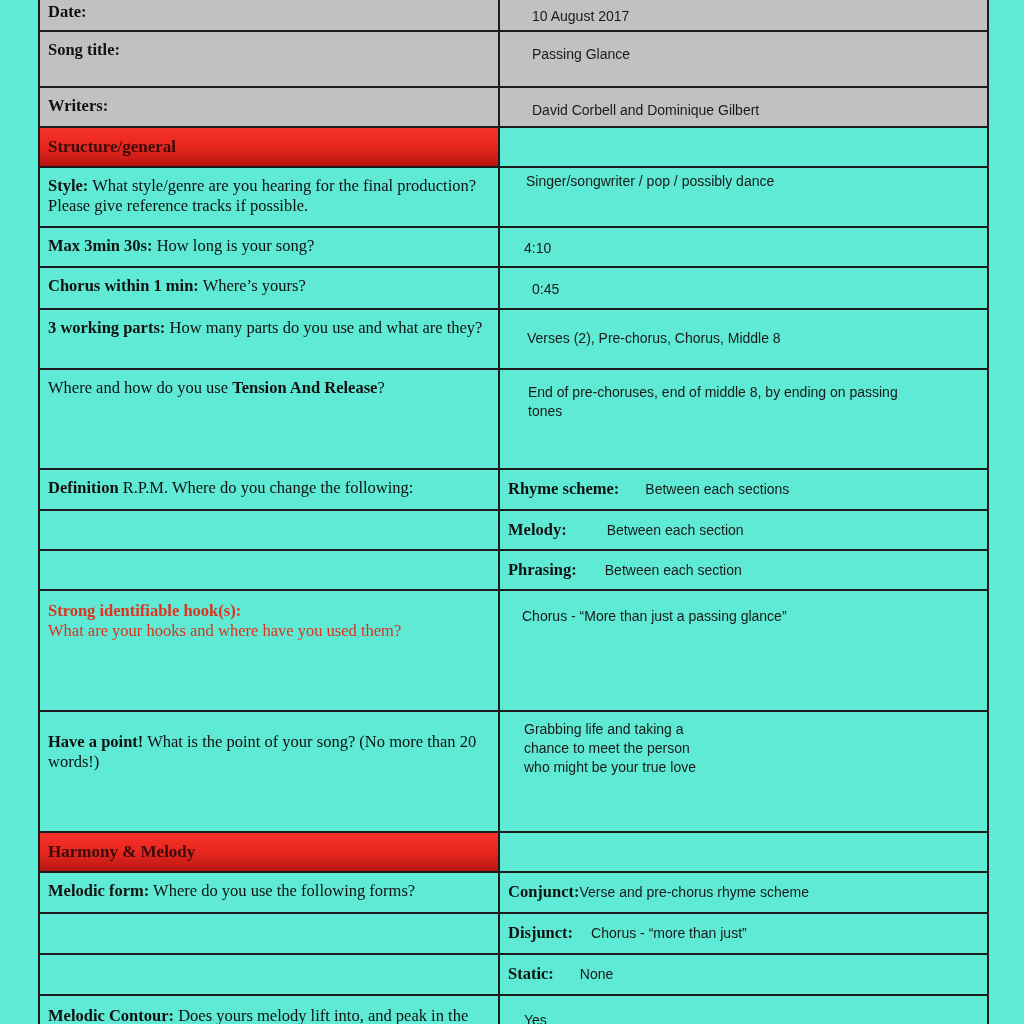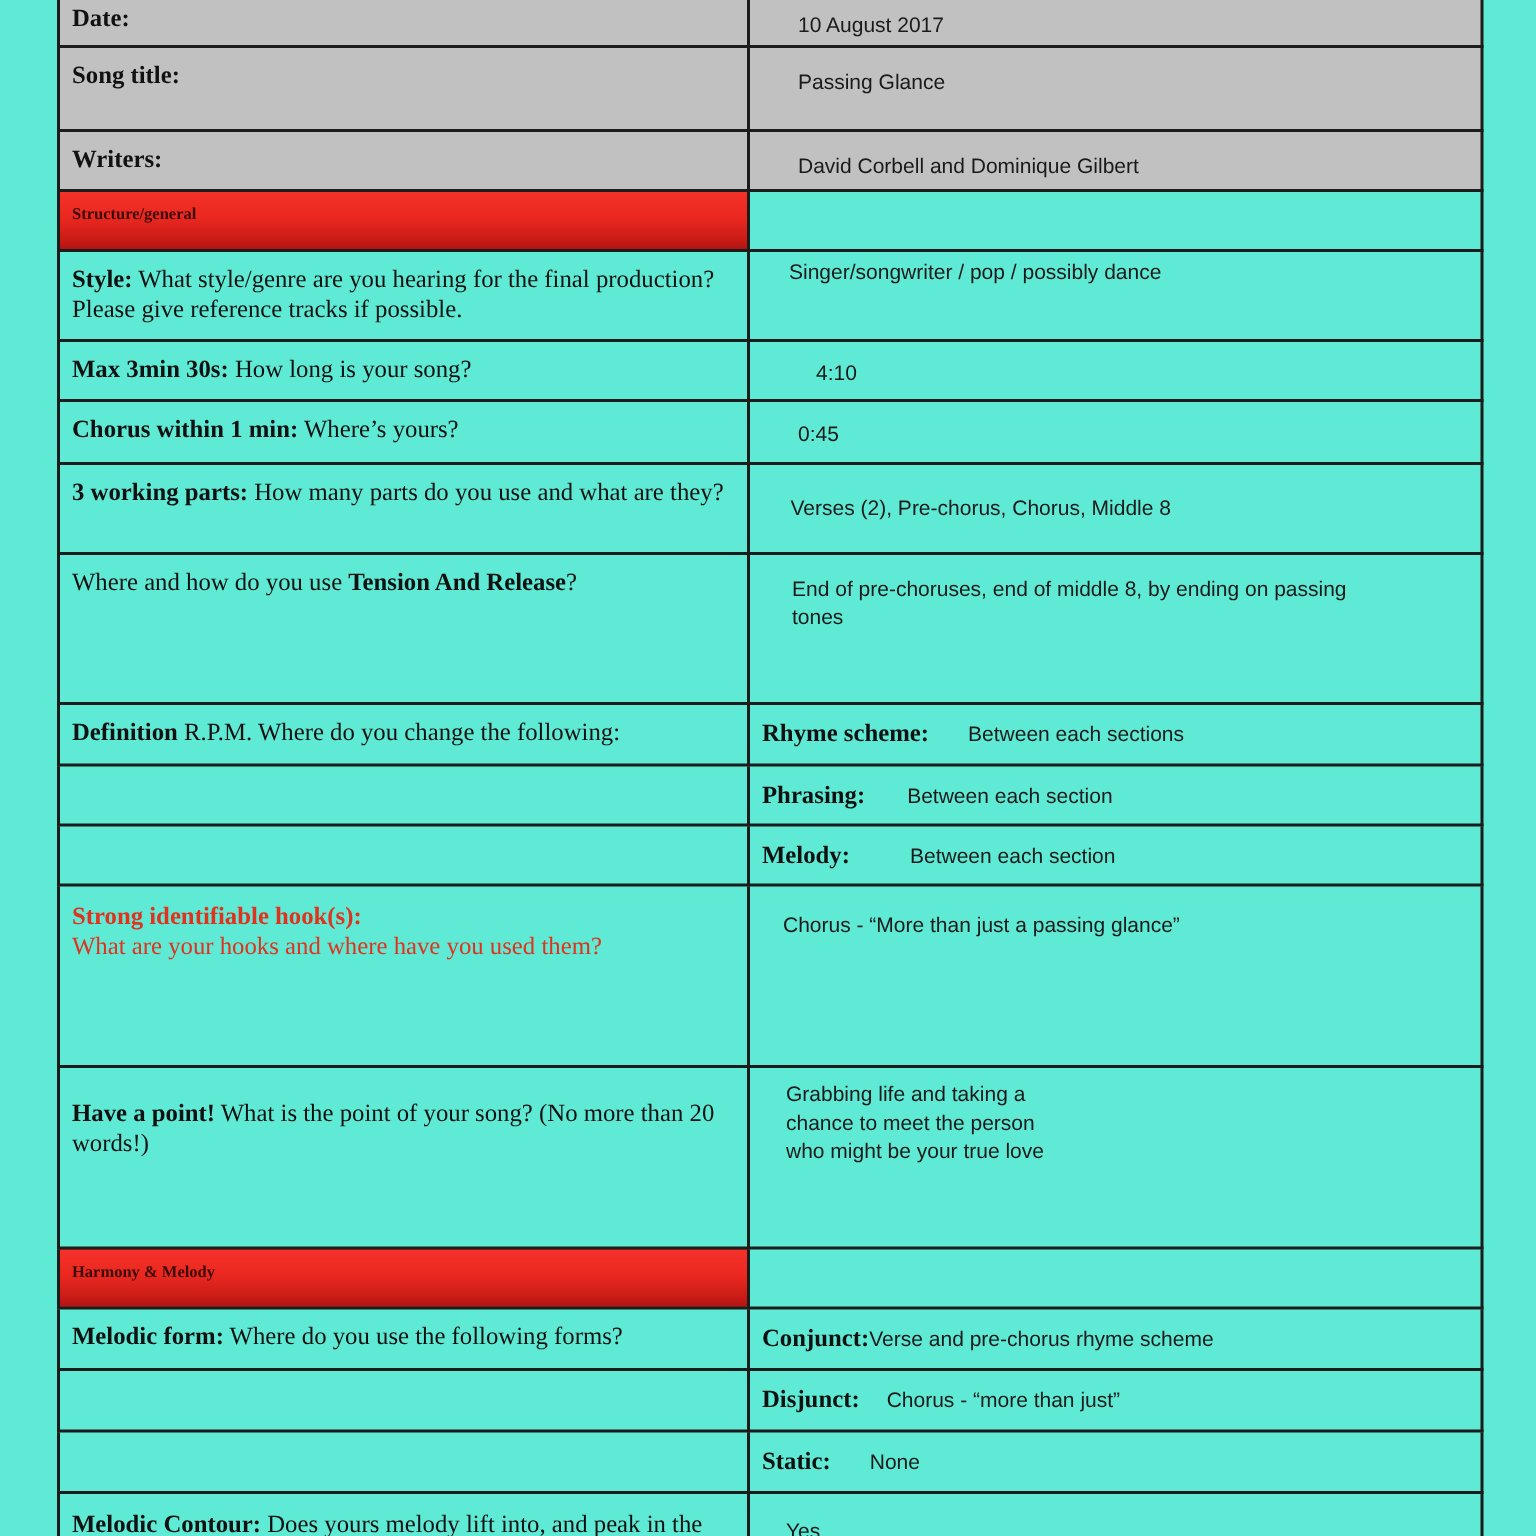--- a/index.html
+++ b/index.html
@@ -50,21 +50,21 @@
     }
     .grey td { background: #c0c1c0; }
     .grey .q { padding-top: 8px; font-weight: bold; }
     .grey .a { padding-top: 13px; padding-left: 32px; }
     .section .sec-left {
       background: linear-gradient(to bottom, #f5322a 0%, #ea2820 45%, #c81b16 85%, #b01512 100%);
     }
     .sec-label {
       font-family: "Liberation Serif", "DejaVu Serif", serif;
       font-weight: bold;
-      font-size: 11px;
+      font-size: 17px;
       color: #3a0c0a;
       padding: 9px 8px 0 8px;
     }
     .sub-label {
       font-family: "Liberation Serif", "DejaVu Serif", serif;
       font-weight: bold;
       font-size: 16.5px;
       color: #111;
     }
     .sub-val {
@@ -130,21 +130,21 @@
       <td>
             <div class="a" style="padding-left:26px;padding-top:4px">Singer/songwriter / pop / possibly dance</div>
           </td>
     </tr>
 
     <tr style="height:40px">
       <td>
             <div class="q"><b>Max 3min 30s:</b><span> How long is your song?</span></div>
           </td>
       <td>
-            <div class="a" style="padding-left:44px;padding-top:11px">4:10</div>
+            <div class="a" style="padding-left:24px;padding-top:11px">4:10</div>
           </td>
     </tr>
 
     <tr style="height:42px">
       <td>
             <div class="q"><b>Chorus within 1 min:</b><span> Where’s yours?</span></div>
           </td>
       <td>
             <div class="a" style="padding-left:32px;padding-top:12px">0:45</div>
           </td>
@@ -172,27 +172,27 @@
       <td>
             <div class="q"><b>Definition</b><span> R.P.M. Where do you change the following:</span></div>
           </td>
       <td>
             <div class="pair"><span class="sub-label">Rhyme scheme:</span><span class="sub-val" style="margin-left:26px">Between each sections</span></div>
           </td>
     </tr>
     <tr style="height:40px">
       <td></td>
       <td>
+            <div class="pair"><span class="sub-label">Melody:</span><span class="sub-val" style="margin-left:40px">Between each section</span></div>
+          </td>
+    </tr>
+    <tr style="height:40px">
+      <td></td>
+      <td>
             <div class="pair"><span class="sub-label">Phrasing:</span><span class="sub-val" style="margin-left:28px">Between each section</span></div>
-          </td>
-    </tr>
-    <tr style="height:40px">
-      <td></td>
-      <td>
-            <div class="pair"><span class="sub-label">Melody:</span><span class="sub-val" style="margin-left:40px">Between each section</span></div>
           </td>
     </tr>
 
     <tr style="height:121px">
       <td>
             <div class="q red" style="padding-top:10px"><b>Strong identifiable hook(s):</b><br><span>What are your hooks and where have you used them?</span></div>
           </td>
       <td>
             <div class="a" style="padding-left:22px;padding-top:16px">Chorus - “More than just a passing glance”</div>
           </td>

